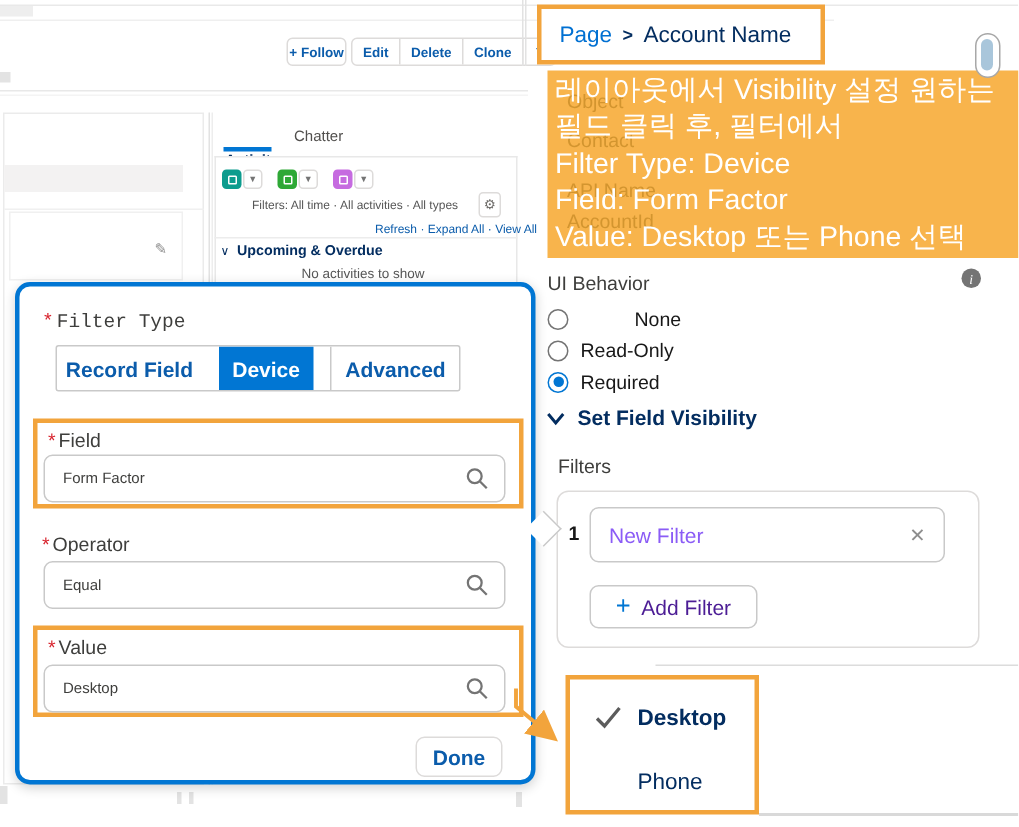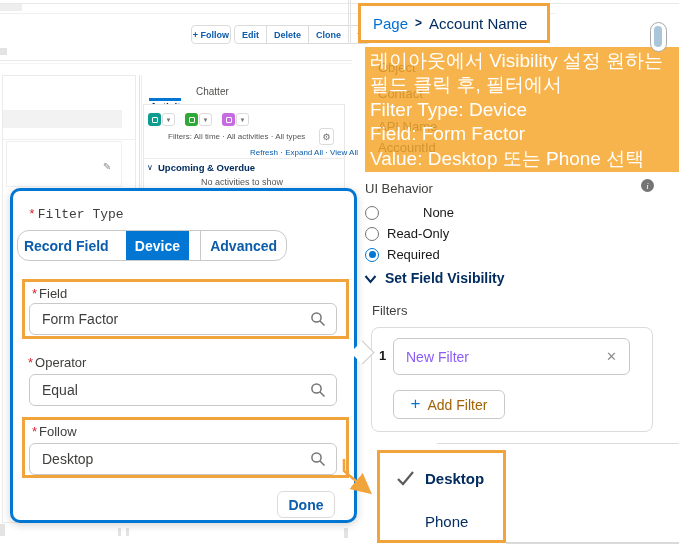--- a/index.html
+++ b/index.html
@@ -86,45 +86,45 @@
     padding:0 12px; z-index:2;
   }
   .newfilter .nf-label { font-size:14px; color:#8b5cf6; }
   .nf-close { margin-left:auto; font-size:13px; color:#8e8e8e; }
   .addfilter {
     position:absolute; left:393px; top:390px; width:112px; height:29px;
     border:1px solid #c9c9c9; border-radius:6px; background:#fff; display:flex; align-items:center;
     justify-content:center; gap:7px; z-index:2;
   }
   .addfilter .plus { font-size:17px; color:#0176d3; line-height:1; margin-top:-2px; }
-  .addfilter .af-label { font-size:14px; color:#a16207; }
+  .addfilter .af-label { font-size:14px; color:#4c1d95; }
 
   .notch { position:absolute; left:354px; top:344px; width:17px; height:17px; background:#fff;
     border-top:1px solid #c9c9c9; border-right:1px solid #c9c9c9; transform:rotate(45deg); z-index:6; }
 
   
   .popup {
     position:absolute; left:10px; top:188px; width:347px; height:335px;
     background:#fff; border:3px solid #0176d3; border-radius:10px;
     box-shadow:0 2px 8px rgba(0,0,0,0.18); z-index:5;
   }
   .fld-label { position:absolute; font-size:13px; color:#3e3e3c; }
   .req { color:#d8242e; margin-right:2px; }
   .segmented {
-    position:absolute; left:4px; top:39px; width:270px; height:31px;
-    border:1px solid #c9c9c9; border-radius:12px; display:flex; overflow:hidden; background:#fff;gap:11px;
+    position:absolute; left:24px; top:39px; width:270px; height:31px;
+    border:1px solid #c9c9c9; border-radius:2px; display:flex; overflow:hidden; background:#fff;gap:11px;
   }
   .segmented .sseg { display:flex; align-items:center; justify-content:center;
     font-size:14px; font-weight:600; color:#0b5cab; border-left:1px solid #c9c9c9; }
   .segmented .sseg:first-child { border-left:none; }
   .segmented .sseg.sel { background:#0176d3; color:#fff; border-left:none; }
   .goldbox { position:absolute; border:3px solid #f2a43c; background:transparent; }
   .input {
     position:absolute; height:32px; border:1px solid #c9c9c9; border-radius:6px; background:#fff;
-    display:flex; align-items:center; padding:0 10px 0 12px; font-size:14px; color:#3e3e3c;
+    display:flex; align-items:center; padding:0 10px 0 12px; font-size:10px; color:#3e3e3c;
   }
   .input .search { margin-left:auto; }
   .done-btn {
     position:absolute; left:264px; top:300px; width:58px; height:27px;
     border:1px solid #dddbda; border-radius:6px; background:#fff;
     display:flex; align-items:center; justify-content:center;
     font-size:14px; font-weight:600; color:#0b5cab;
   }
 
   
@@ -315,21 +315,21 @@
     <div class="input" style="left:16px;top:183px;width:308px;">
       <span>Equal</span>
       <svg class="search" width="16" height="16">
         <circle cx="6.5" cy="6.5" r="4.6" fill="none" stroke="#747474" stroke-width="1.5"></circle>
         <line x1="10" y1="10" x2="14.5" y2="14.5" stroke="#747474" stroke-width="1.5"></line>
       </svg>
     </div>
 
     <div class="goldbox" style="left:9px;top:226px;width:327px;height:61px;"></div>
     <div class="fld-label" style="left:19px;top:233px;">
-      <span class="req">*</span><span>Follow</span>
+      <span class="req">*</span><span>Value</span>
     </div>
     <div class="input" style="left:16px;top:252px;width:308px;">
       <span>Desktop</span>
       <svg class="search" width="16" height="16">
         <circle cx="6.5" cy="6.5" r="4.6" fill="none" stroke="#747474" stroke-width="1.5"></circle>
         <line x1="10" y1="10" x2="14.5" y2="14.5" stroke="#747474" stroke-width="1.5"></line>
       </svg>
     </div>
 
     <div class="done-btn">Done</div>

